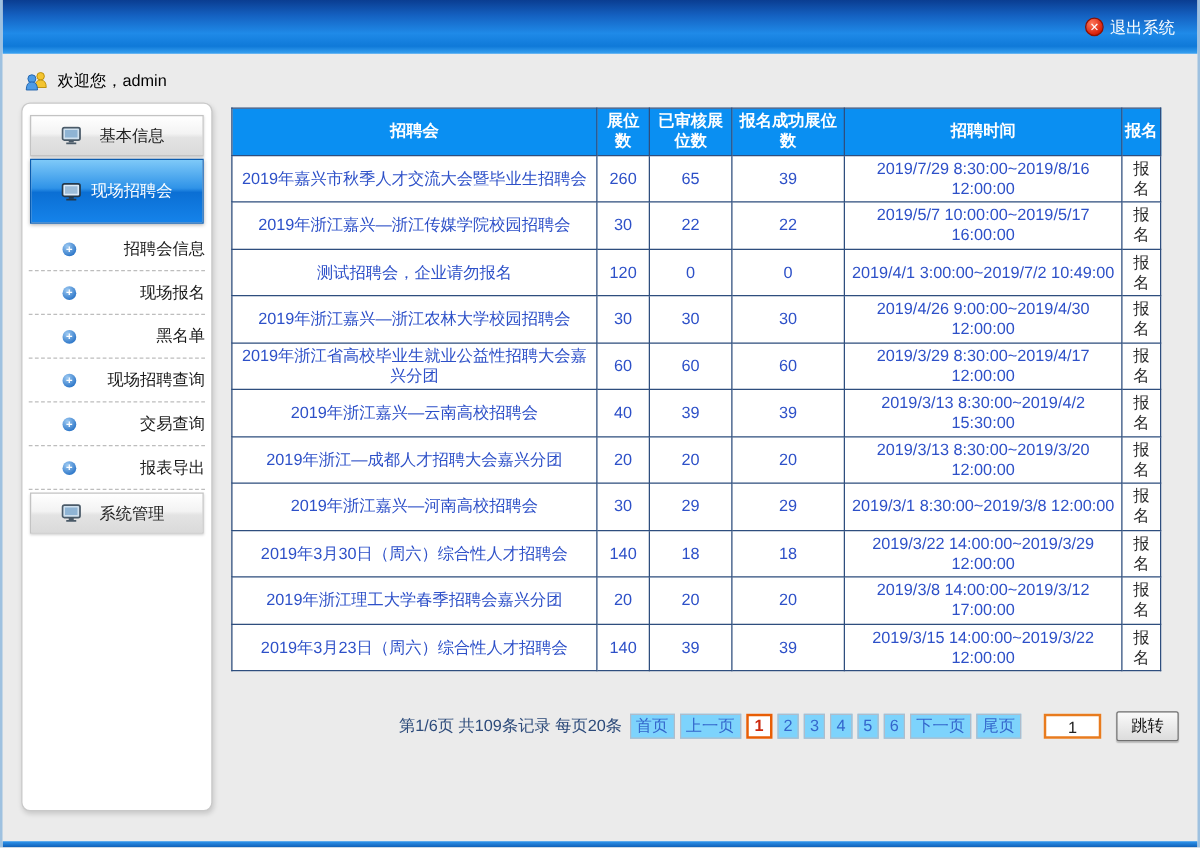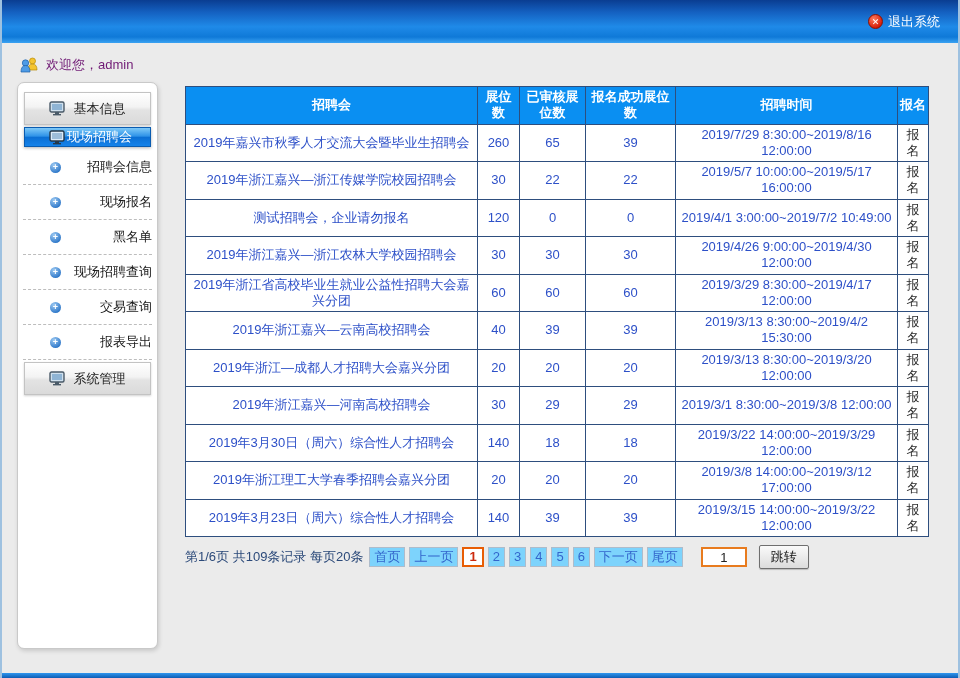--- a/index.html
+++ b/index.html
@@ -13,57 +13,57 @@
             display:flex; justify-content:flex-end; align-items:center; padding-right:18px; }
   .logout { display:flex; align-items:center; gap:5px; cursor:pointer; }
   .logout-icon { width:15px; height:15px; border-radius:50%;
                  background:radial-gradient(circle at 35% 30%, #ff7a5c, #d8200a 70%, #a31203);
                  color:#fff; font-size:9px; font-weight:bold; line-height:15px; text-align:center;
                  border:1px solid #8e1000; }
   .logout-label { color:#fff; font-size:13px; }
 
   
   .welcome-row { display:flex; align-items:center; gap:7px; padding:13px 0 8px 18px; }
-  .welcome-text { font-size:13px; color:#701a75; }
+  .welcome-text { font-size:13px; color:#000000; }
 
   
   .layout { display:flex; align-items:flex-start; padding:0 15px; }
 
   
   .sidebar { width:162px; height:567px; background:#fff; border:1px solid #c9c9c9; border-radius:7px;
              box-shadow:1px 2px 4px rgba(0,0,0,.15); padding:7px 5px; }
   .side-btn { display:flex; align-items:center; height:33px; border-radius:0; cursor:pointer;
               margin:2px 1px; padding-left:24px; }
   .side-btn-gray { background:linear-gradient(180deg,#ffffff 0%,#f3f3f3 45%,#e3e3e3 55%,#dadada 100%);
                    border:1px solid #c3c3c3; box-shadow:0 1px 2px rgba(0,0,0,.18); color:#222; }
   .side-btn-blue { background:linear-gradient(180deg,#7ec9f8 0%,#2f93e8 45%,#0b6fd4 52%,#1583ea 100%);
-                   border:1px solid #0a5cb0; box-shadow:0 1px 3px rgba(0,0,0,.3); color:#fff; height:20px; }
+                   border:1px solid #0a5cb0; box-shadow:0 1px 3px rgba(0,0,0,.3); color:#fff; height:52px; }
   .side-btn .mon-icon { margin-right:0; }
   .side-btn-label { flex:1; text-align:center; font-size:13px; padding-right:18px; }
   .side-menu { list-style:none; margin-top:3px; }
   .side-menu li { display:flex; align-items:center; gap:13px; padding:8px 0 8px 27px;
                   border-bottom:1px dashed #bdbdbd; font-size:13px; color:#1a1a1a; cursor:pointer;justify-content:space-between; }
   .plus-icon { width:11px; height:11px; border-radius:50%; flex:0 0 11px;
                background:radial-gradient(circle at 35% 28%, #9cc9f2, #2f78c9 75%);
                color:#fff; font-size:9px; font-weight:bold; line-height:11px; text-align:center; }
   .plus-icon::before { content:"+"; }
 
   
-  .main { padding-left:27px; padding-top:4px; }
+  .main { padding-left:15px; padding-top:4px; }
   table.fairs { border-collapse:collapse; table-layout:fixed; width:743px; }
   .fairs th { background:#0a8ff2; color:#fff; font-size:13px; font-weight:bold;
               border:1px solid #2e4e7e; padding:2px 2px; height:37px; line-height:1.25; }
   .fairs td { background:#fff; border:1px solid #2e4e7e; font-size:13px; text-align:center;
               padding:2px 3px; height:25px; line-height:1.25; color:#2d50c8; }
   .fairs a { color:#2d50c8; text-decoration:none; cursor:pointer; }
   .fairs td.c-apply a { color:#2b2b2b; }
 
   
-  .pager { width:758px; display:flex; align-items:center; gap:4px;
-           margin-top:8px; font-size:13px; color:#2c4a7a; }
+  .pager { width:758px; display:flex; justify-content:flex-end; align-items:center; gap:4px;
+           margin-top:32px; font-size:13px; color:#2c4a7a; }
   .pg-summary { margin-right:2px; white-space:nowrap; }
   .pg-btn { border:1px solid #aebccb; background:#7dd3fc; color:#3366cc; padding:1px 4px;
             font-size:13px; line-height:16px; cursor:pointer; white-space:nowrap; }
   .pg-current { border:2px solid #e85d04; color:#cc2a0e; font-weight:bold; padding:0 5px; background:#fff; }
   .jump-input { width:46px; height:20px; border:2px solid #e87b1e; text-align:center; font-size:13px;
                 margin-left:14px; color:#222; background:#fff; }
   .jump-btn { border:1px solid #6f6f6f; background:linear-gradient(180deg,#fafafa,#dcdcdc);
               padding:2px 11px; font-size:13px; color:#111; margin-left:8px; cursor:pointer;
               border-radius:2px; box-shadow:0 1px 1px rgba(0,0,0,.2); }
 

